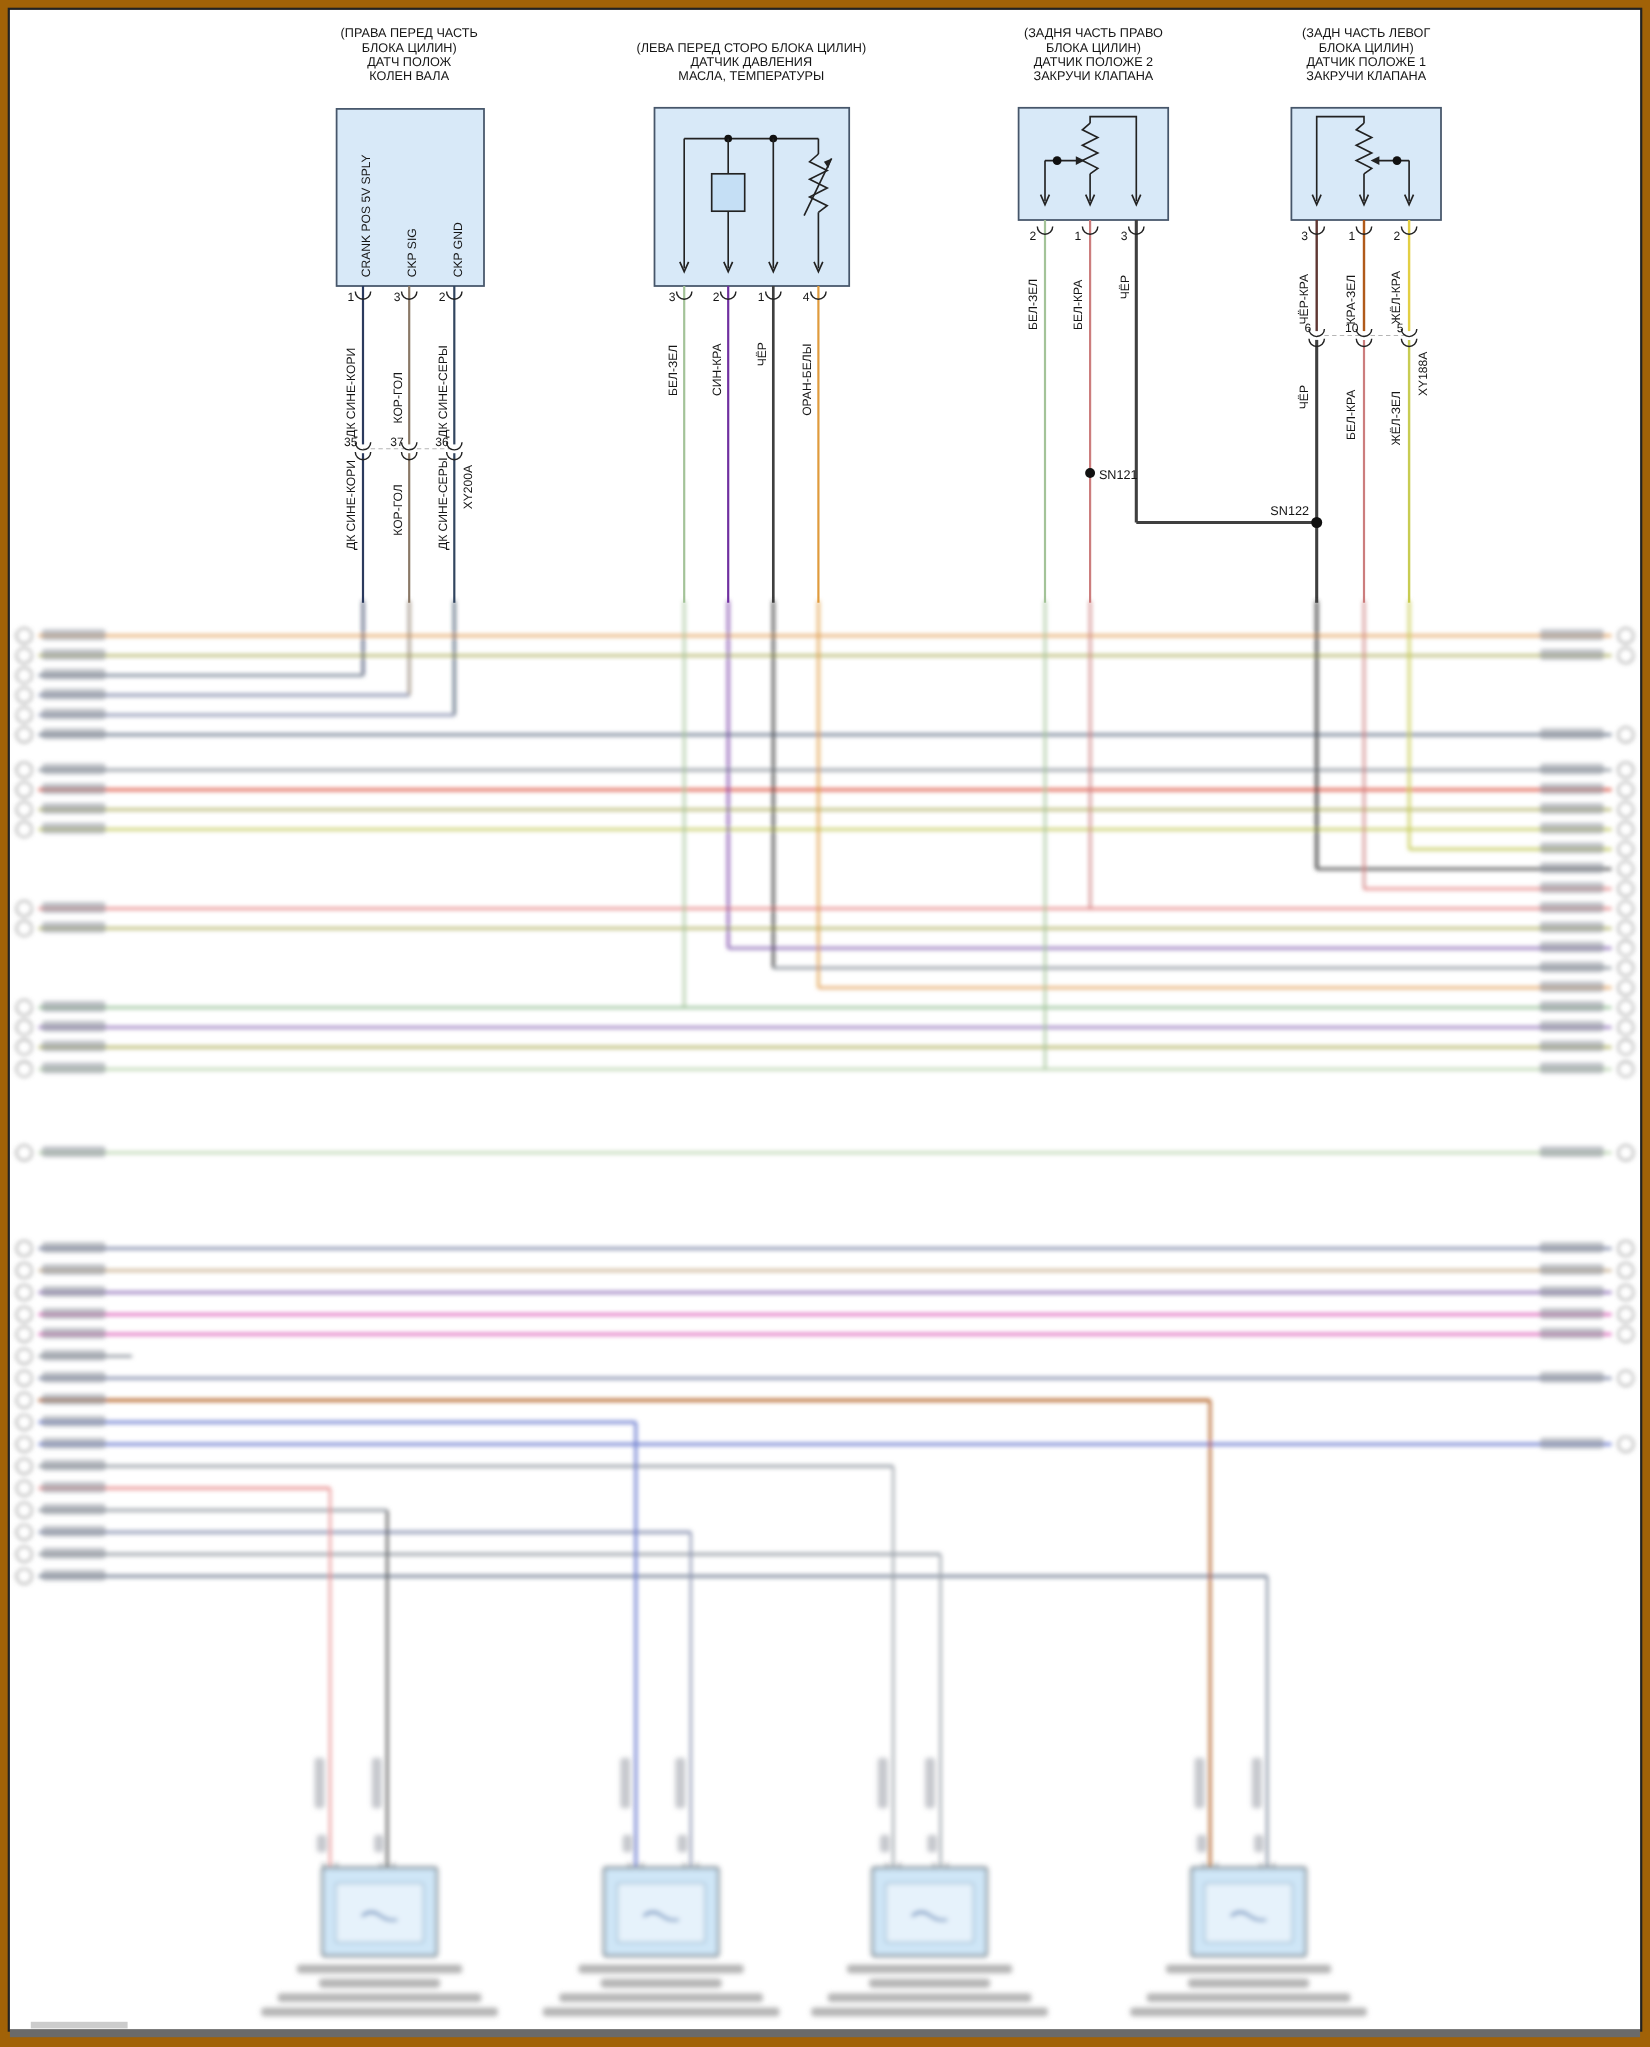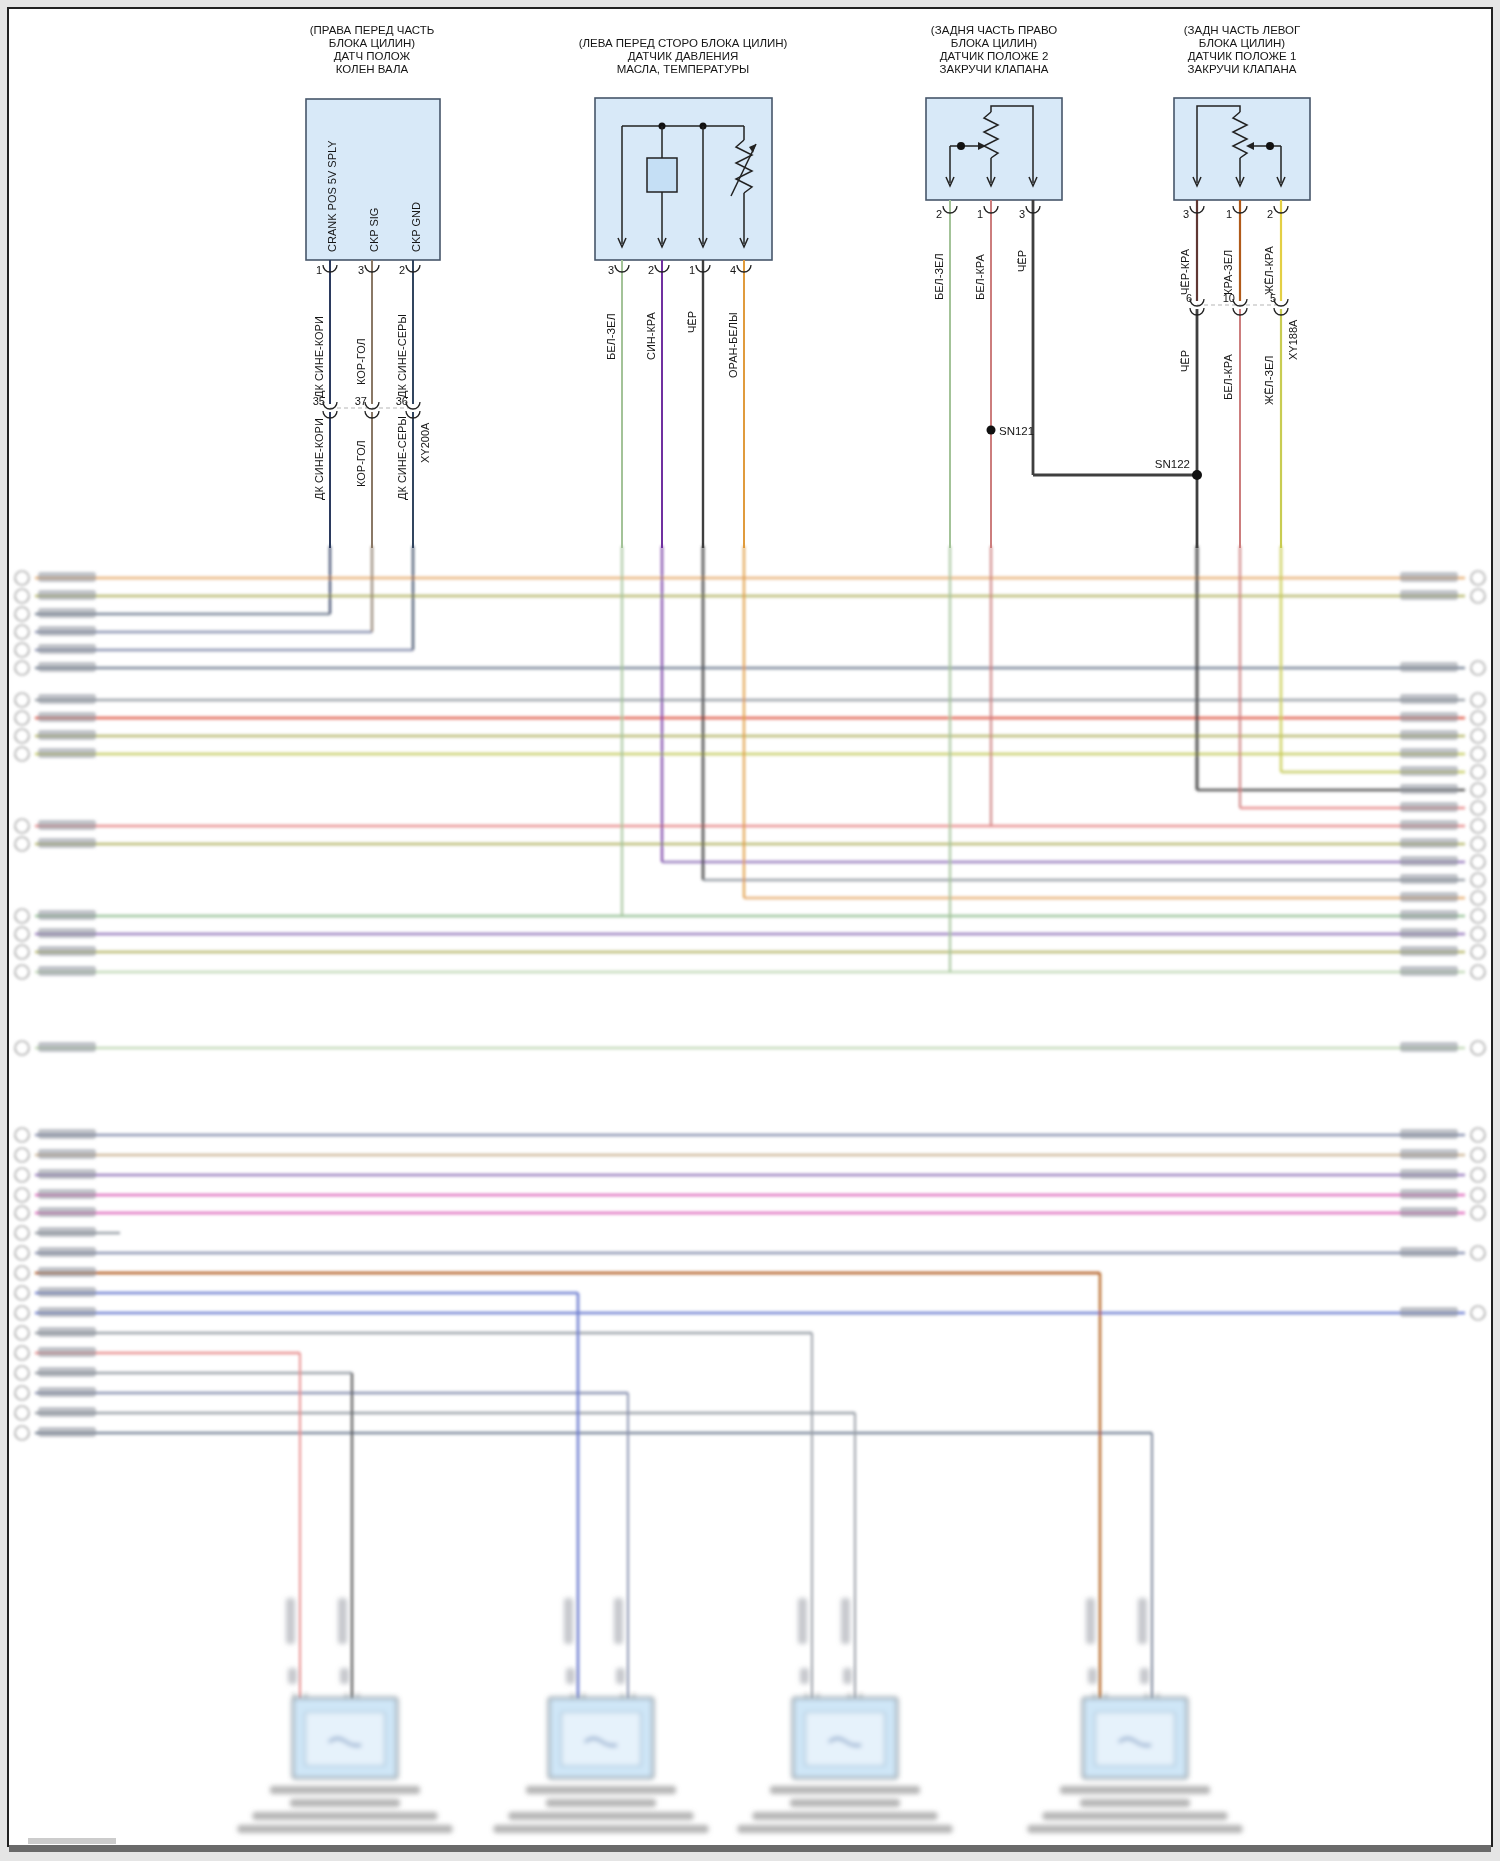--- a/index.html
+++ b/index.html
@@ -1,16 +1,16 @@
 <!DOCTYPE html>
 <html><head>
 <meta charset="utf-8">
 <style>
   html,body{margin:0;padding:0;background:#ffffff;}
-  #page{position:relative;width:1500px;height:1861px;background:#e5e5e5;font-family:"Liberation Sans",sans-serif;}
+  #page{position:relative;width:1500px;height:1861px;background:#a16207;font-family:"Liberation Sans",sans-serif;}
   svg text{fill:#151515;}
   .ttl{font-size:11.5px;text-anchor:middle;}
   .pinlab{font-size:11px;}
   .wirelab{font-size:11px;}
   .num{font-size:11px;text-anchor:end;}
   .conn{font-size:11px;}
   .sn{font-size:11.5px;}
 </style>
 </head>
 <body>

